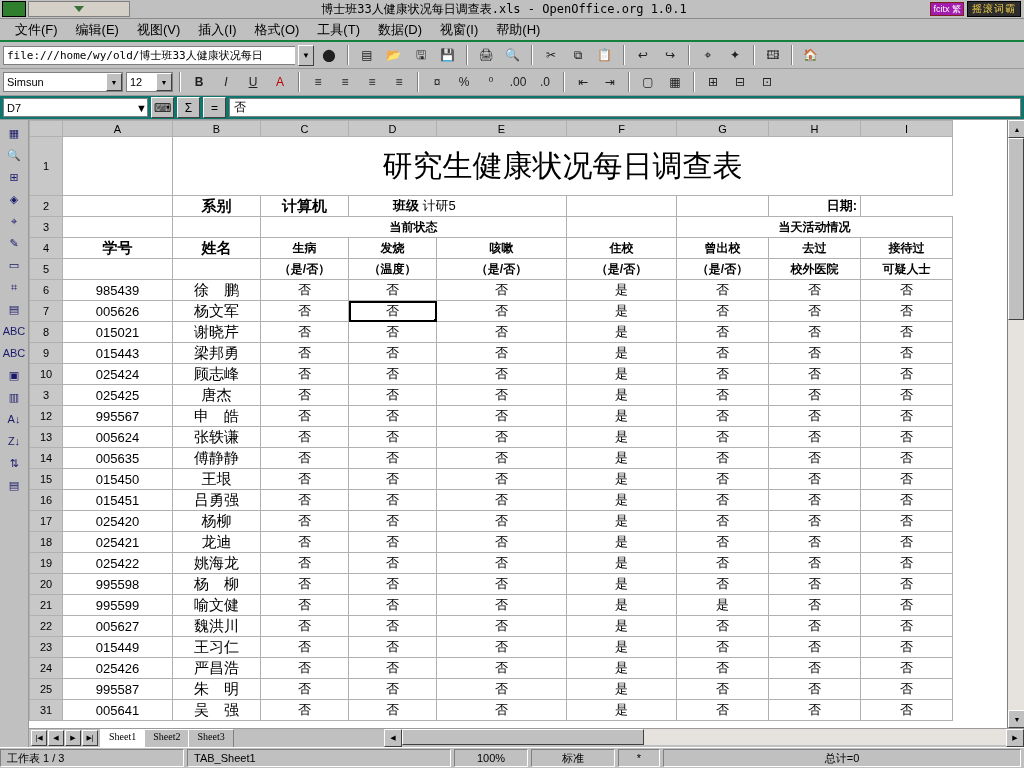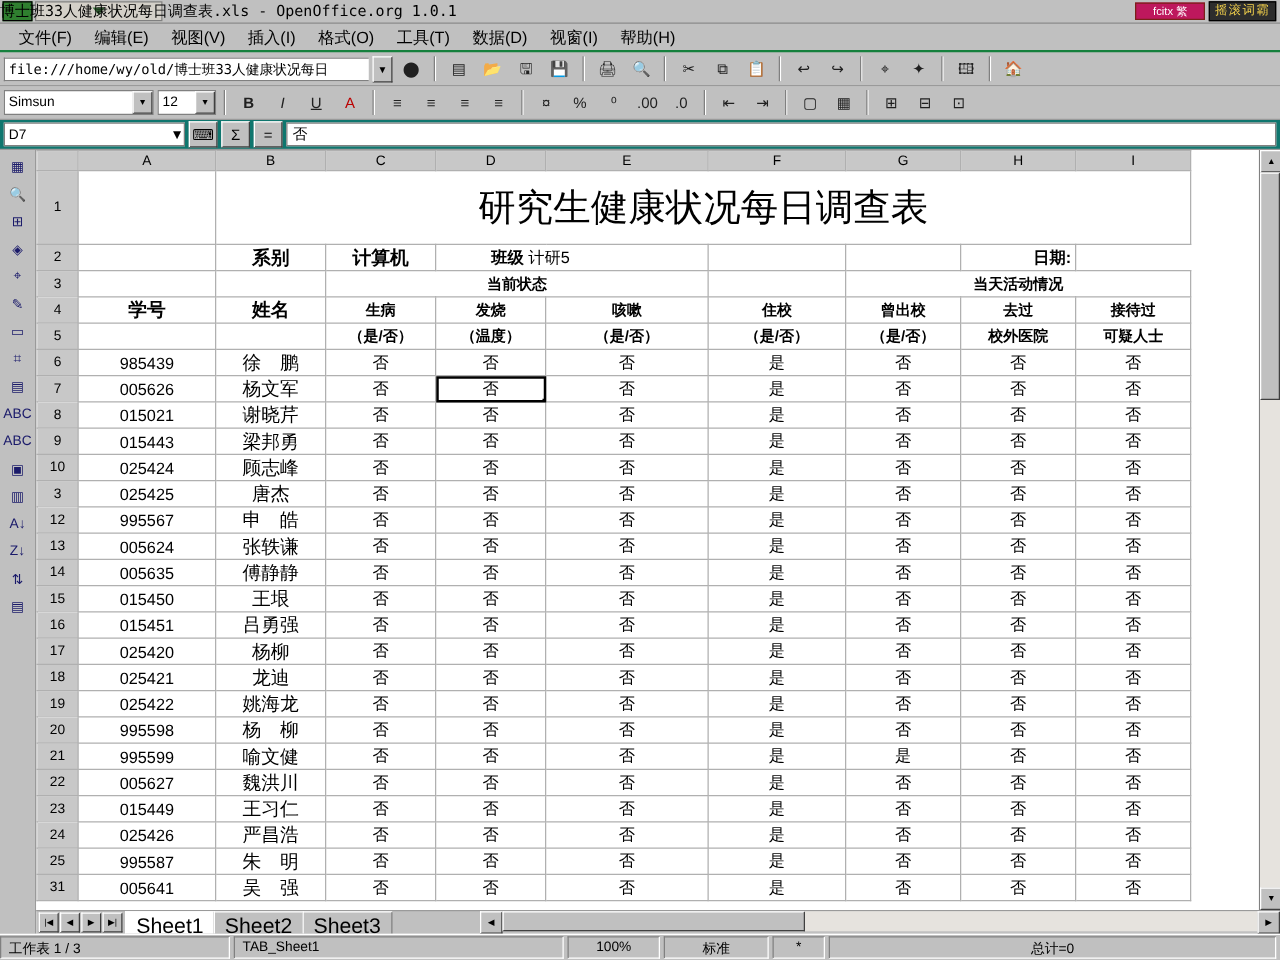--- a/index.html
+++ b/index.html
@@ -17,26 +17,26 @@
   .titlebar{
     height:18px;background:#c0c0c0;display:flex;align-items:center;
     border-bottom:1px solid #8a8a8a;position:relative;
   }
   .tb-left{display:flex;align-items:center;padding-left:2px;gap:2px;}
   .tb-box{width:22px;height:14px;background:#2f7f2f;border:1px solid #000;}
   .tb-box2{width:100px;height:14px;background:#d4d0c8;border:1px solid #808080;
     display:flex;align-items:center;justify-content:center;}
   .tb-tri{width:0;height:0;border-left:5px solid transparent;border-right:5px solid transparent;border-top:6px solid #3a6f3a;}
   .tb-title{
-    position:absolute;left:0;right:16px;
+    position:absolute;left:0;right:16px;text-align:center;
     font-family:"DejaVu Sans Mono","Liberation Mono",monospace;
     font-size:12px;white-space:nowrap;pointer-events:none;
   }
   .tb-right{margin-left:auto;display:flex;align-items:center;gap:3px;padding-right:3px;}
-  .fcitx{background:#be185d;color:#fff;font-size:9px;padding:0 13px;line-height:12px;border:1px solid #7a2018;}
+  .fcitx{background:#a21caf;color:#fff;font-size:9px;padding:0 2px;line-height:12px;border:1px solid #7a2018;}
   .ime{background:#2d2d2d;color:#f2d04b;font-size:10px;padding:0 4px;line-height:14px;border:1px solid #000;letter-spacing:1px;}
 
   
   .menubar{
     height:21px;display:flex;align-items:center;padding-left:6px;gap:0px;
     background:#c0c0c0;border-bottom:2px solid #15803d;
   }
   .menubar span{padding:2px 9px;font-size:13px;white-space:nowrap;}
 
   
@@ -109,22 +109,22 @@
   .sbbtn{width:16px;height:16px;background:#c0c0c0;border:1px solid #fff;border-right-color:#404040;border-bottom-color:#404040;
     display:flex;align-items:center;justify-content:center;font-size:7px;}
   .sbtrack{flex:1;background:#e6e3de;}
   .sbthumb{background:#c0c0c0;border:1px solid #fff;border-right-color:#404040;border-bottom-color:#404040;}
 
   
   .tabrow{height:18px;display:flex;align-items:stretch;background:#c0c0c0;border-top:1px solid #9a9a9a;}
   .navbtns{display:flex;align-items:center;gap:1px;padding:0 2px;}
   .navb{width:14px;height:14px;background:#c0c0c0;border:1px solid #fff;border-right-color:#404040;border-bottom-color:#404040;
      display:flex;align-items:center;justify-content:center;font-size:7px;}
-  .tab{padding:1px 8px 0 8px;font-size:17px;background:#c0c0c0;border:1px solid #fff;border-bottom:none;
-     border-right-color:#808080;margin-right:-1px;}
+  .tab{padding:1px 8px 0 8px;font-size:10px;background:#c0c0c0;border:1px solid #fff;border-bottom:none;
+     border-right-color:#808080;margin-right:-1px;font-family:Liberation Serif, serif;}
   .tab.active{background:#fff;font-weight:normal;}
 
   
   .statusbar{height:20px;display:flex;align-items:center;background:#c0c0c0;border-top:1px solid #fff;font-size:11px;}
   .sb{border:1px solid #808080;border-right-color:#fff;border-bottom-color:#fff;height:16px;display:flex;align-items:center;
       padding:0 6px;margin-right:3px;}
   .grow{flex:1;}
 </style>
 </head>
 <body>

